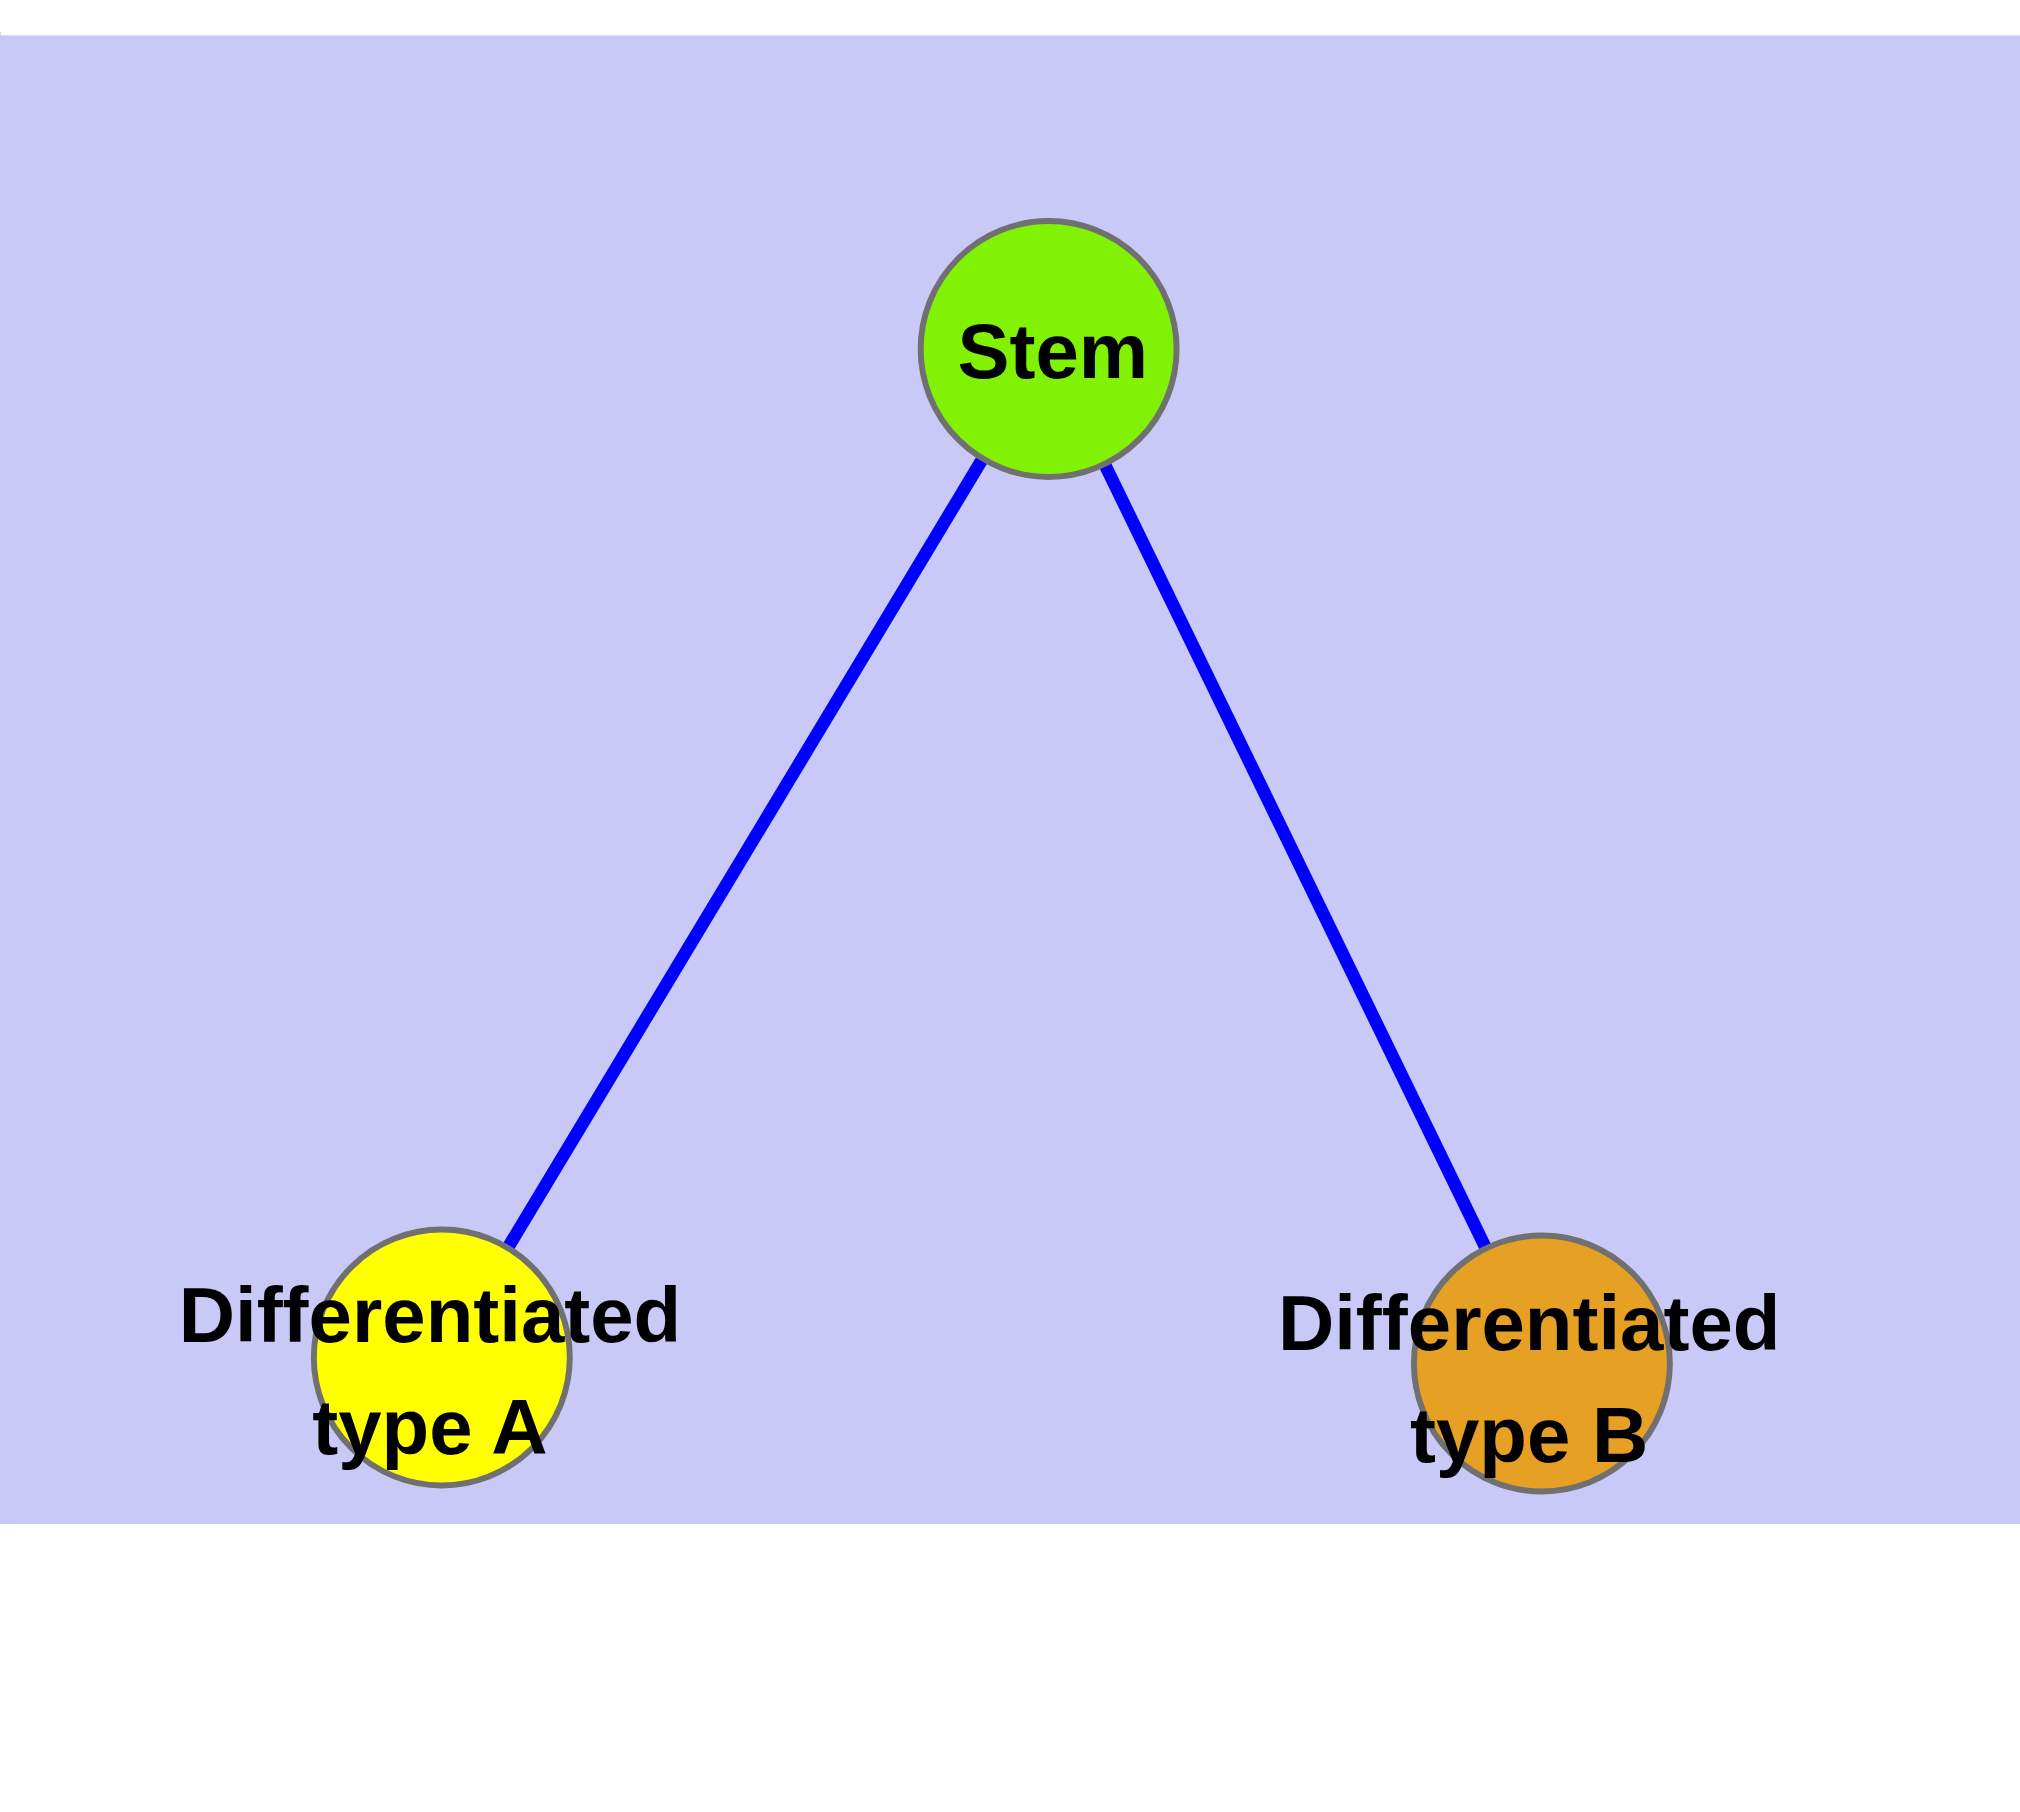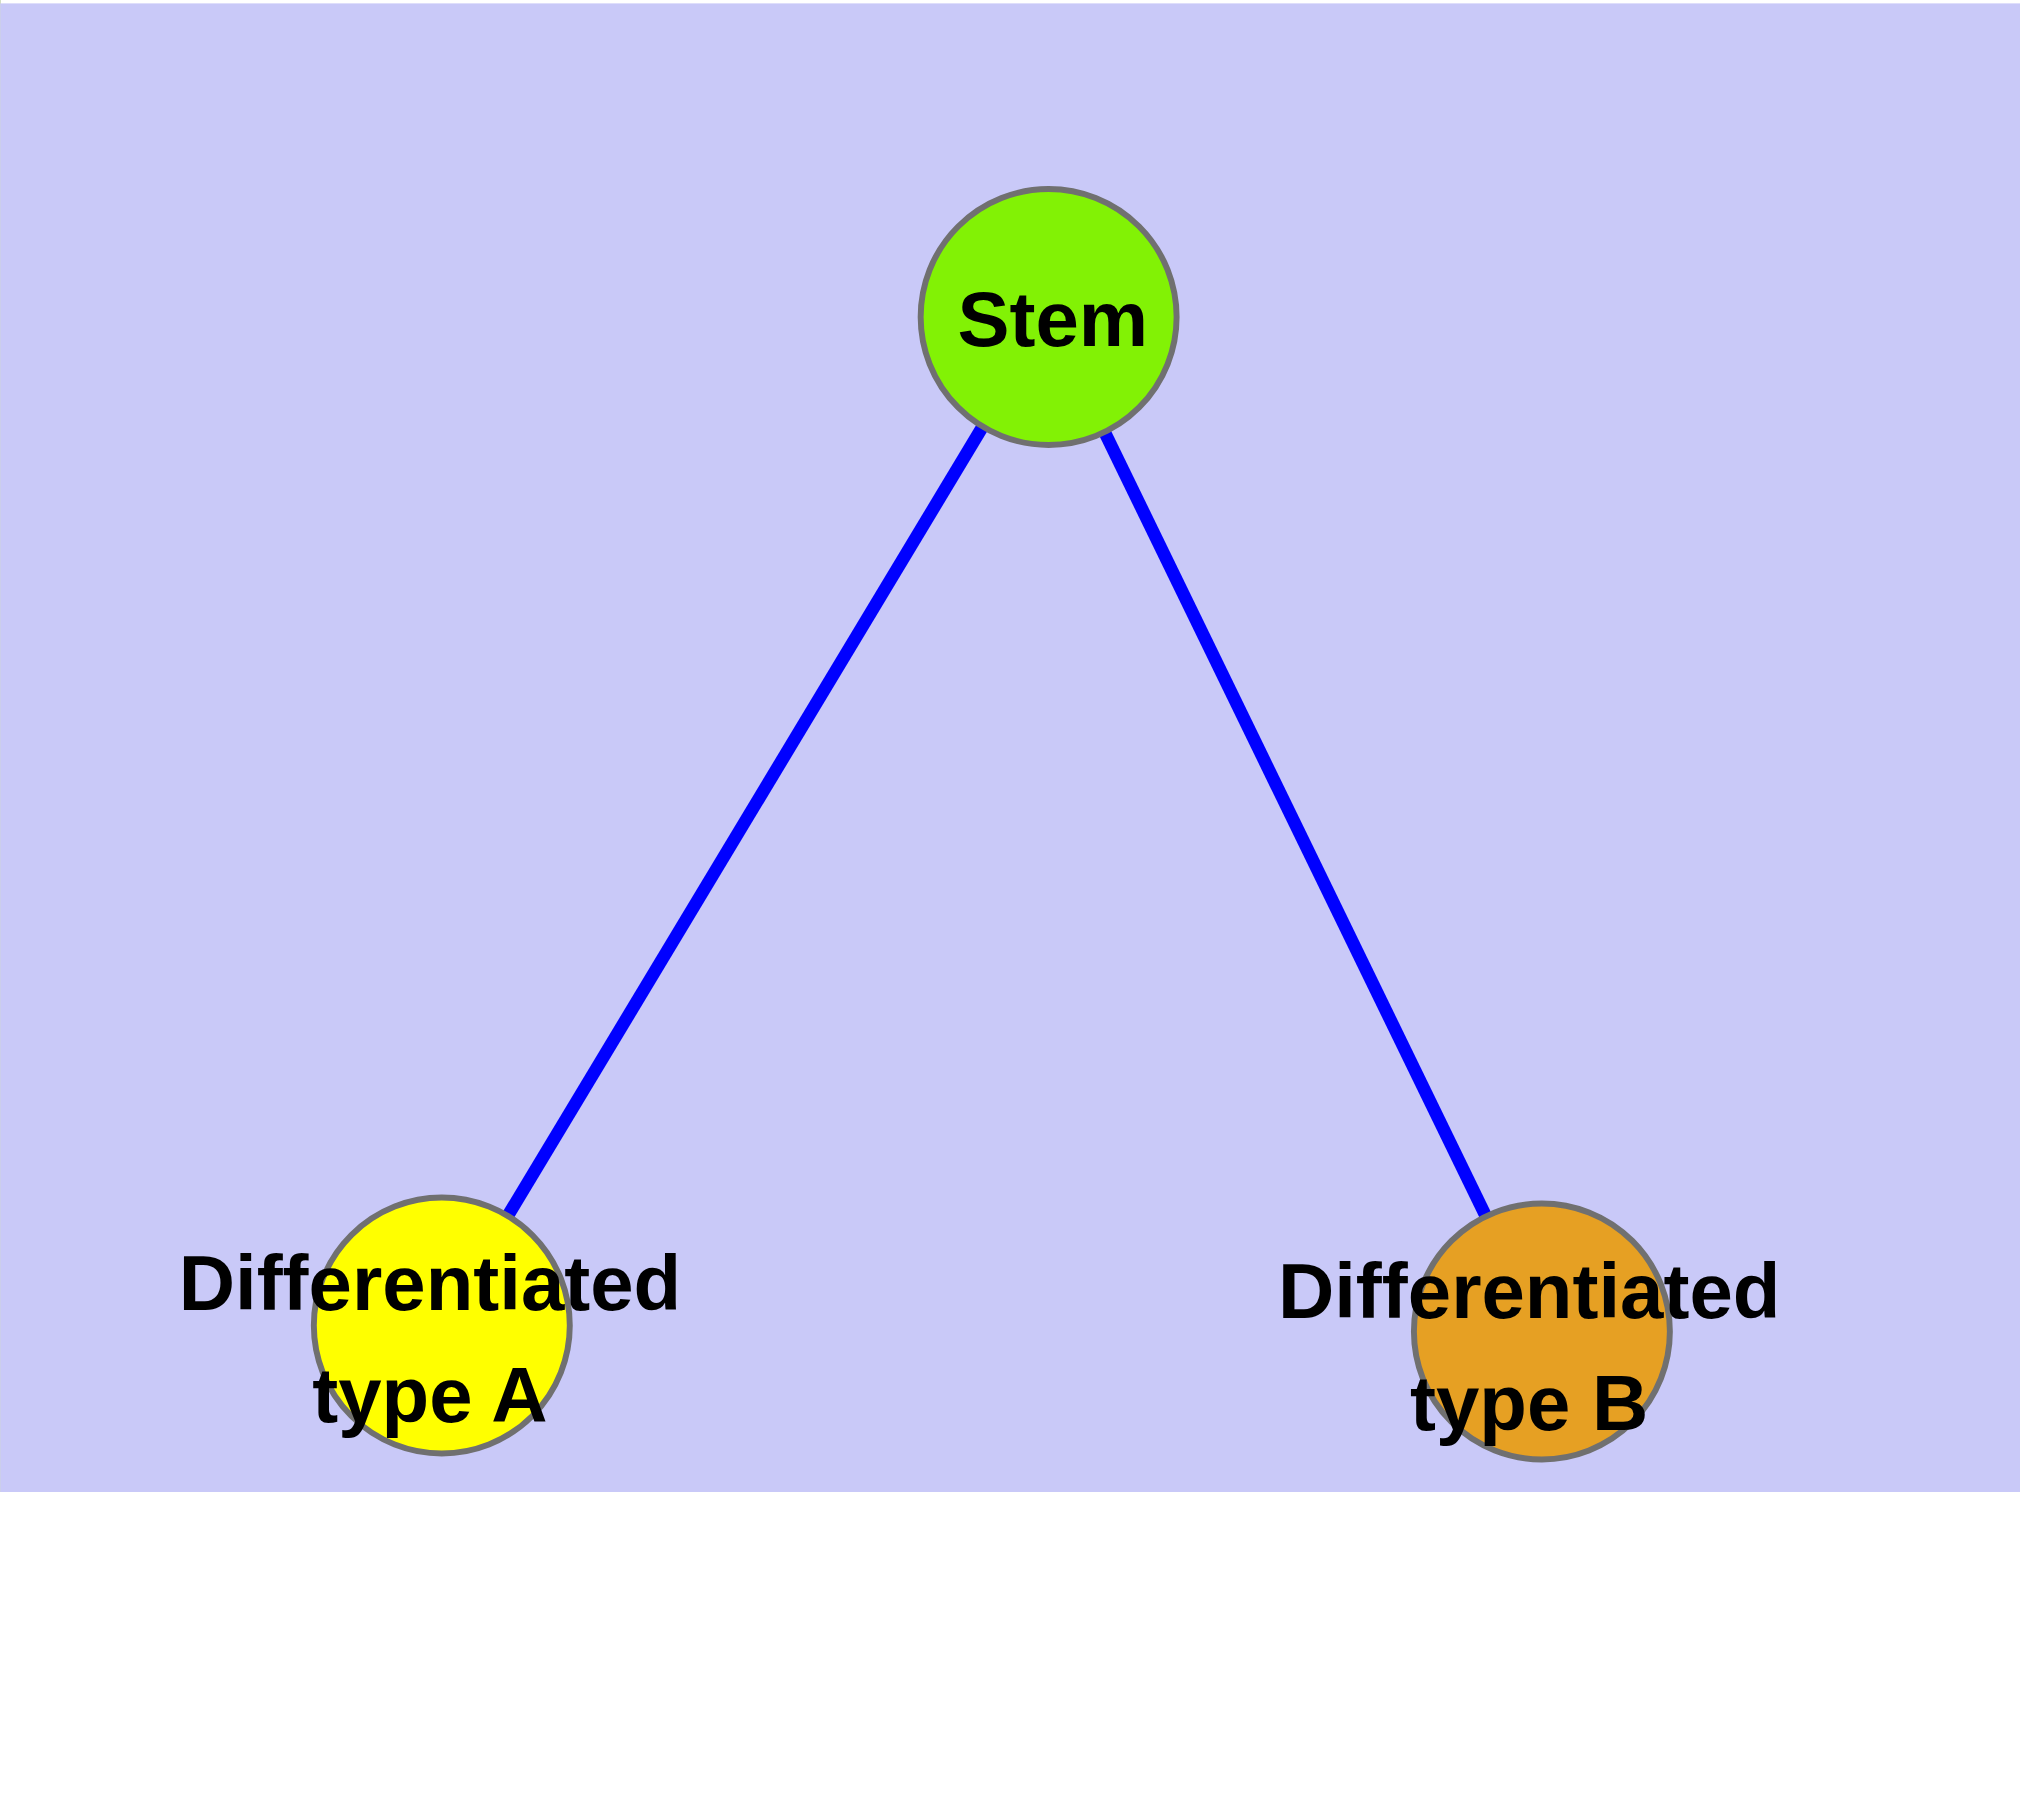--- a/index.html
+++ b/index.html
@@ -2,20 +2,21 @@
 <html style="font-size:13.6px"><head>
 <meta charset="utf-8">
 <style>
   html, body { margin: 0; padding: 0; background: #ffffff; }
   .stage {
     position: relative;
     width: 2021px;
     height: 1492px;
     overflow: hidden;
     background: #4d7c0f;
+    margin-top: 32px;
   }
   .stage svg { position: absolute; left: 0; top: 0; display: block; }
   text.node-label {
     font-family: "Liberation Sans", sans-serif;
     font-weight: bold;
     font-size: 92px;
     text-anchor: middle;
   }
 </style>
 </head>

